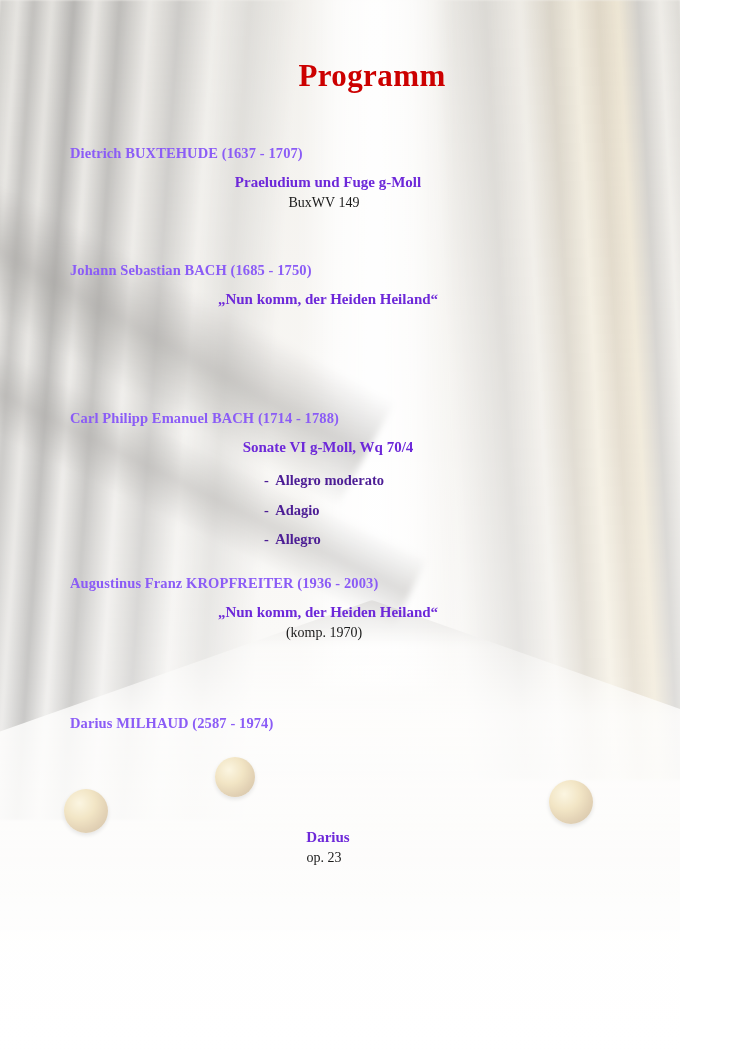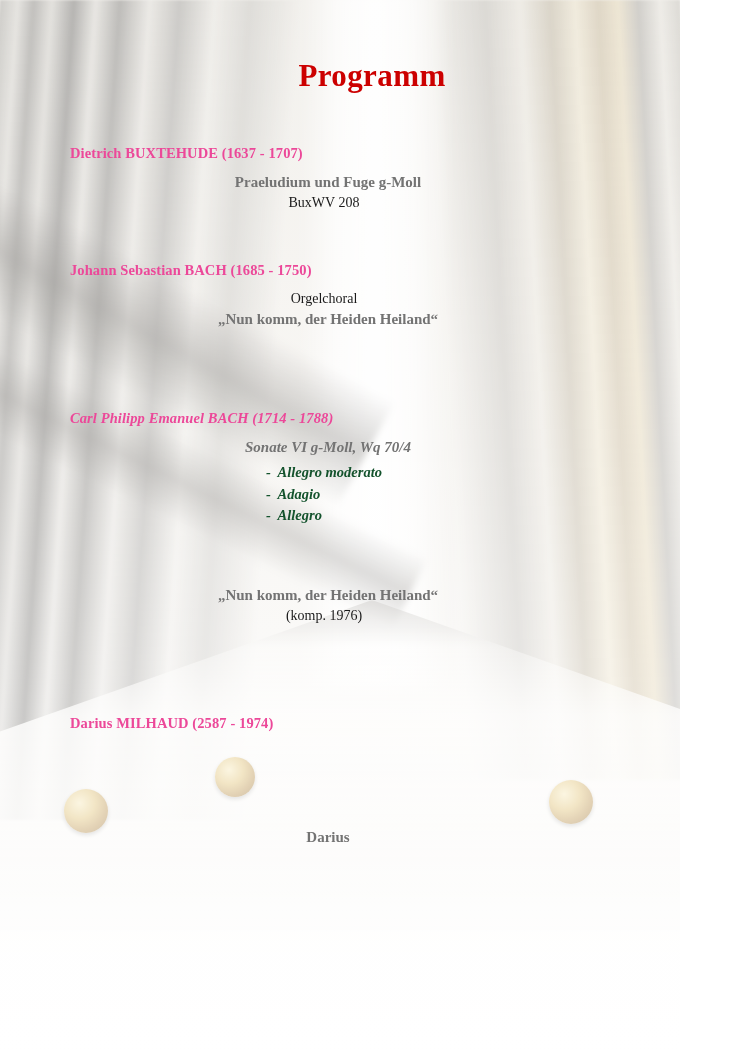--- a/index.html
+++ b/index.html
@@ -172,34 +172,34 @@
   }
 
   .entry {
     position: absolute;
     left: 0;
     width: 744px;
   }
 
   .composer {
     margin-left: 70px;
-    color: #ec4899;
+    color: #8b5cf6;
     font-size: 14.5px;
     font-weight: bold;
     letter-spacing: 0.1px;
   }
 
   .work-block {
     margin-top: 10px;
     text-align: center;
     padding-right: 96px;
   }
 
   .work-title {
-    color: #737373;
+    color: #6d28d9;
     font-size: 15px;
     font-weight: bold;
     line-height: 1.42;
     margin-left: 8px;
   }
 
   .work-sub {
     color: #1a1a1a;
     font-size: 14px;
     font-weight: normal;
@@ -209,25 +209,26 @@
   .movements {
     margin-top: 4px;
     text-align: center;
     padding-right: 96px;
   }
   .movements-inner {
     display: inline-block;
     text-align: left;
   }
   .movement {
-    color: #14532d;
+    color: #4c1d95;
     font-size: 14.5px;
     font-weight: bold;
     line-height: 1.48;
     white-space: pre;
+    margin-top: 8px;
   }
 </style>
 </head>
 <body>
 
 <div class="page">
 
   <div class="bg">
     <div class="bg-base"></div>
     <div class="bg-pipes-left"></div>
@@ -245,47 +246,48 @@
     <div class="bg-veil"></div>
   </div>
 
   <div class="content">
     <div class="doc-title">Programm</div>
     <div id="entries">
         <div class="entry" style="top: 145px;">
           <div class="composer">Dietrich BUXTEHUDE (1637 - 1707)</div>
           <div class="work-block">
             <div class="work-title">Praeludium und Fuge g-Moll</div>
-            <div class="work-sub">BuxWV 208</div>
+            <div class="work-sub">BuxWV 149</div>
           </div>
         </div>
         <div class="entry" style="top: 262px;">
           <div class="composer">Johann Sebastian BACH (1685 - 1750)</div>
           <div class="work-block">
-            <div class="work-sub">Orgelchoral</div>
             <div class="work-title">„Nun komm, der Heiden Heiland“</div>
           </div>
         </div>
-        <div class="entry" style="top: 410px; font-style: italic;">
+        <div class="entry" style="top: 410px;">
           <div class="composer">Carl Philipp Emanuel BACH (1714 - 1788)</div>
           <div class="work-block">
             <div class="work-title">Sonate VI g-Moll, Wq 70/4</div>
           </div>
           <div class="movements"><div class="movements-inner"><div class="movement">-  Allegro moderato</div><div class="movement">-  Adagio</div><div class="movement">-  Allegro</div></div></div>
         </div>
         <div class="entry" style="top: 575px;">
+          <div class="composer">Augustinus Franz KROPFREITER (1936 - 2003)</div>
           <div class="work-block">
             <div class="work-title">„Nun komm, der Heiden Heiland“</div>
-            <div class="work-sub">(komp. 1976)</div>
+            <div class="work-sub">(komp. 1970)</div>
           </div>
         </div>
         <div class="entry" style="top: 715px;">
           <div class="composer">Darius MILHAUD (2587 - 1974)</div>
         </div>
         <div class="entry" style="top: 817px;">
           <div class="work-block">
             <div class="work-title">Darius</div>
+            <div class="work-sub">op. 23</div>
           </div>
         </div>
       </div>
   </div>
 
 </div>
 
 </body></html>

